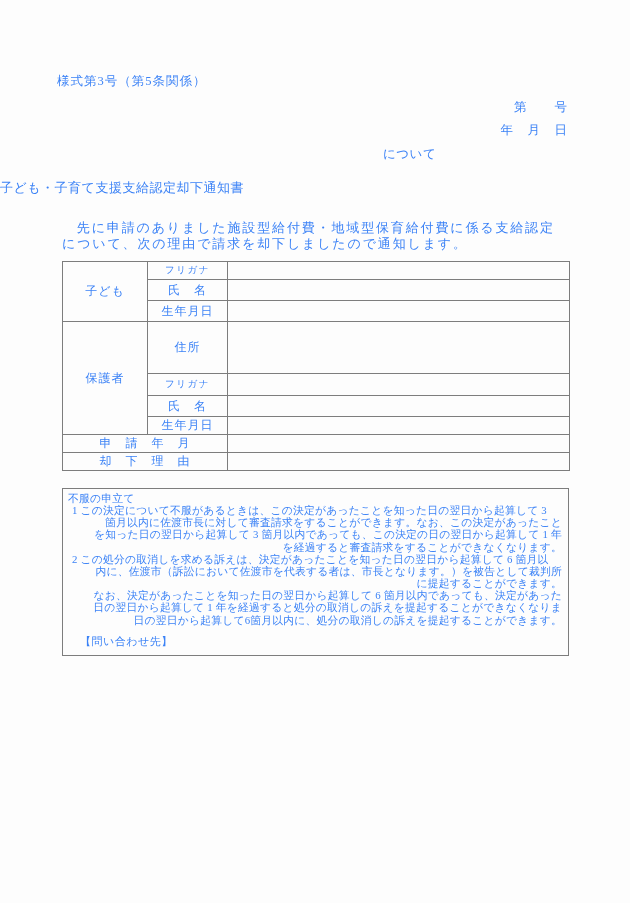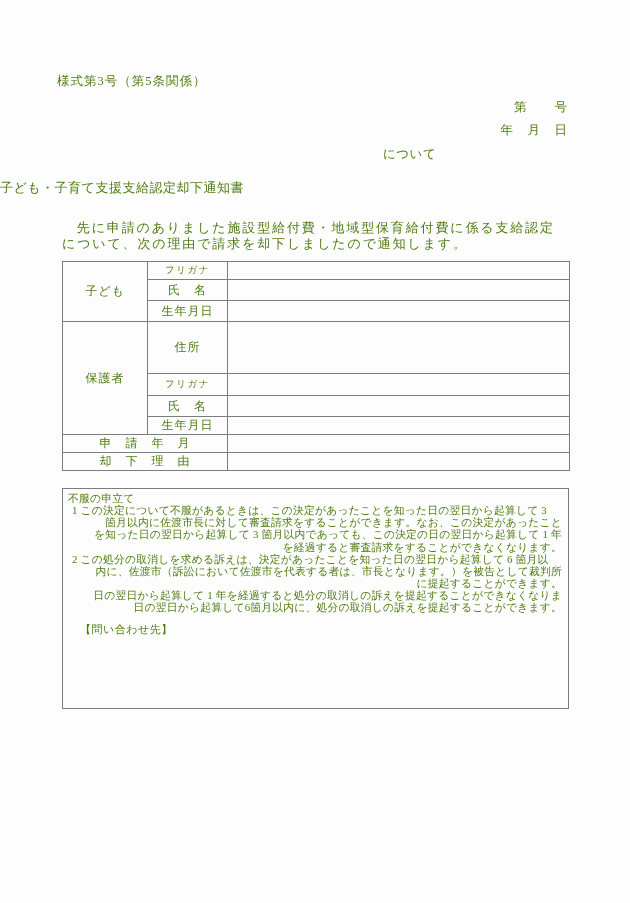--- a/index.html
+++ b/index.html
@@ -2,21 +2,21 @@
 <html><head>
 <meta charset="utf-8">
 <style>
   html, body { margin:0; padding:0; background:#ffffff; }
   .page {
     position: relative;
     width: 630px;
     height: 903px;
     background: #fdfdfd;
     font-family: "Liberation Serif", "DejaVu Serif", serif;
-    color: #4d7c0f;
+    color: #3b82f6;
     overflow: hidden;
   }
   .abs { position: absolute; }
 
   .form-number { left:57px; top:73px; font-size:12.5px; letter-spacing:1px; }
   .doc-number  { right:62px; top:99px;  font-size:12.5px; letter-spacing:1px; text-align:right; }
   .date-line   { right:62px; top:122px; font-size:12.5px; letter-spacing:1px; text-align:right; }
   .addressee   { left:383px; top:146px; font-size:12.5px; letter-spacing:0.5px; }
   .doc-title   { left:0; top:179px; width:596px; text-align:left; font-size:13px; letter-spacing:0.5px; }
   .intro       { left:62px; top:220px; width:512px; font-size:13px; line-height:15.8px;
@@ -34,21 +34,21 @@
     overflow:hidden;
   }
   td.group { font-size:12.5px; letter-spacing:1px; }
   td.label { letter-spacing:1px; }
   td.label.small { font-size:9.5px; letter-spacing:1.5px; }
   td.value { background:transparent; }
   tr.h18 { height:18px; } tr.h21 { height:21px;margin-top:28px; } tr.h52 { height:52px; }
   tr.h22 { height:22px; } tr.h17 { height:17px; } tr.h27 { height:15px; }
 
   .appeal-box {
-    left:62px; top:488px; width:507px; height:221px;
+    left:62px; top:488px; width:507px; height:168px;
     border:1px solid #7d7d7d; box-sizing:border-box;
     padding:3px 6px 0 5px;
     font-size:10.8px; line-height:12.15px; letter-spacing:0.2px;
   }
   .appeal-line.i0 { padding-left:0; }
   .appeal-line.i1 { padding-left:4px; }
   .appeal-line.i2 { padding-left:19px;text-align:right; }
   .inquiry { margin-top:9px; padding-left:12px; font-size:11px; letter-spacing:0.5px; }
 </style>
 </head>
@@ -115,19 +115,20 @@
   <div class="abs appeal-box">
     <div id="appeal-lines">
         <div class="appeal-line i0">不服の申立て</div>
         <div class="appeal-line i1">1 この決定について不服があるときは、この決定があったことを知った日の翌日から起算して 3</div>
         <div class="appeal-line i2">箇月以内に佐渡市長に対して審査請求をすることができます。なお、この決定があったこと</div>
         <div class="appeal-line i2">を知った日の翌日から起算して 3 箇月以内であっても、この決定の日の翌日から起算して 1 年</div>
         <div class="appeal-line i2">を経過すると審査請求をすることができなくなります。</div>
         <div class="appeal-line i1">2 この処分の取消しを求める訴えは、決定があったことを知った日の翌日から起算して 6 箇月以</div>
         <div class="appeal-line i2">内に、佐渡市（訴訟において佐渡市を代表する者は、市長となります。）を被告として裁判所</div>
         <div class="appeal-line i2">に提起することができます。</div>
+        <div class="appeal-line i2">なお、決定があったことを知った日の翌日から起算して 6 箇月以内であっても、決定があった</div>
         <div class="appeal-line i2">日の翌日から起算して 1 年を経過すると処分の取消しの訴えを提起することができなくなりま</div>
         <div class="appeal-line i2">日の翌日から起算して6箇月以内に、処分の取消しの訴えを提起することができます。</div>
       </div>
     <div class="inquiry">【問い合わせ先】</div>
   </div>
 
 </div>
 
 </body></html>

